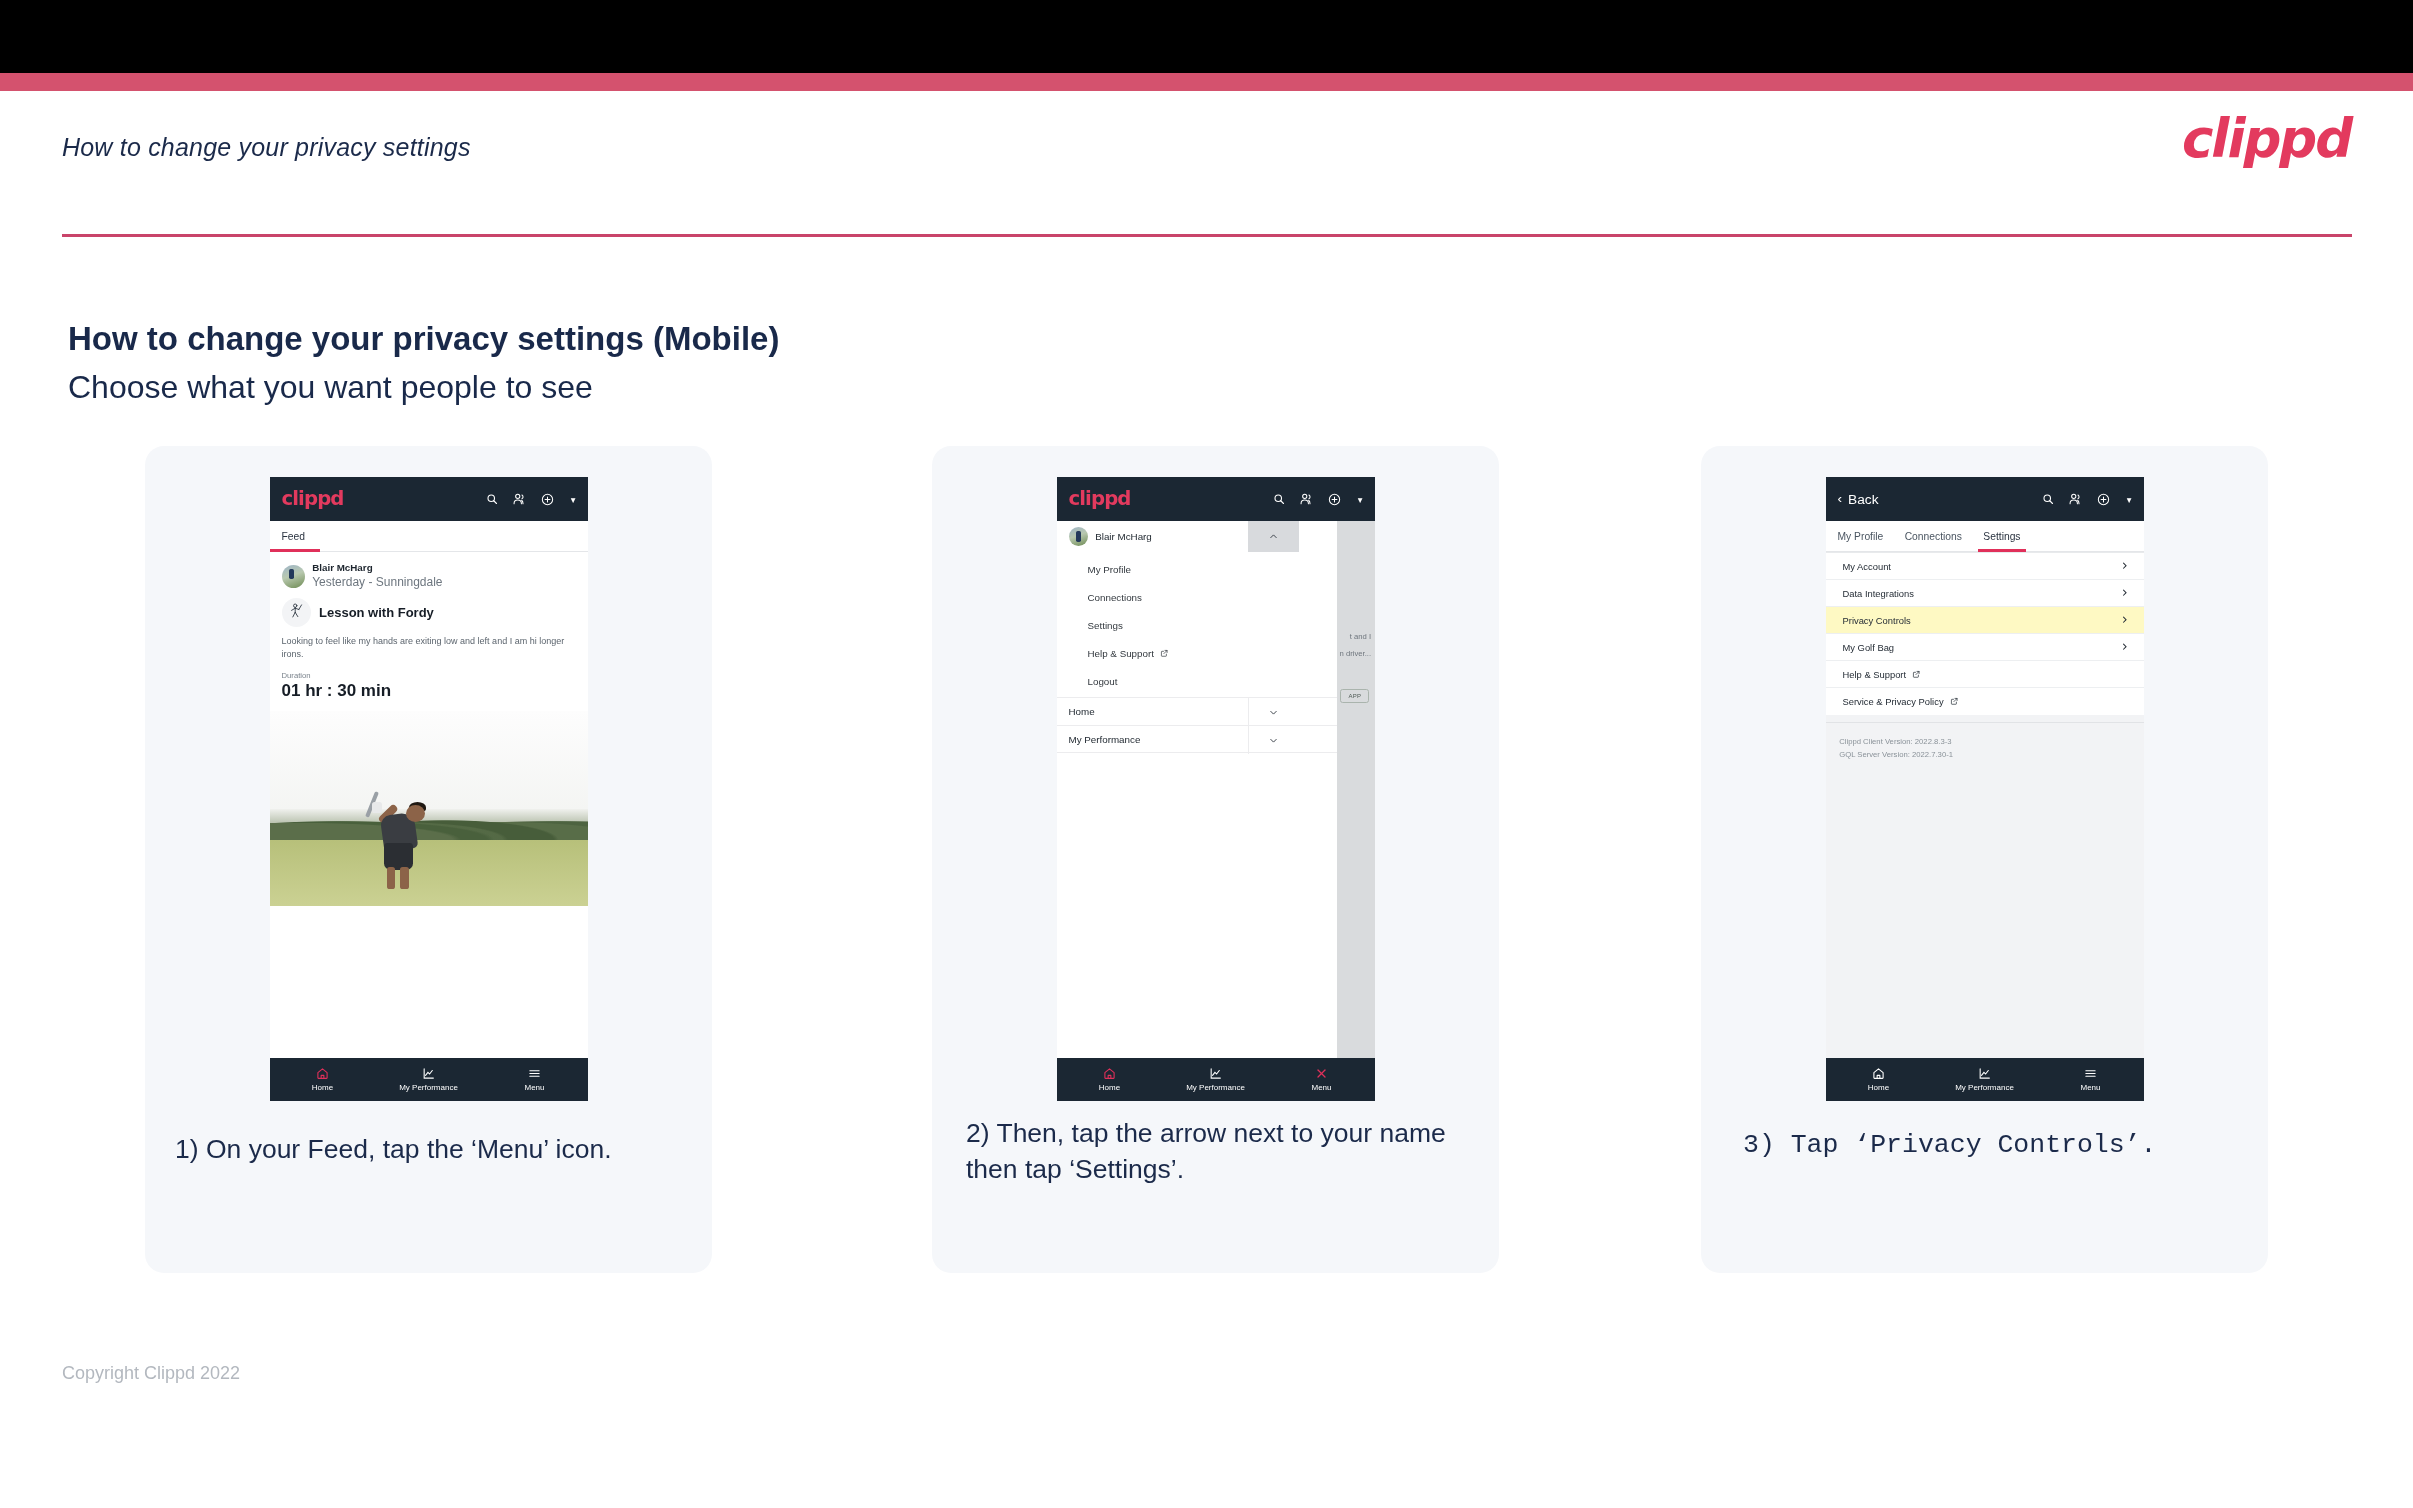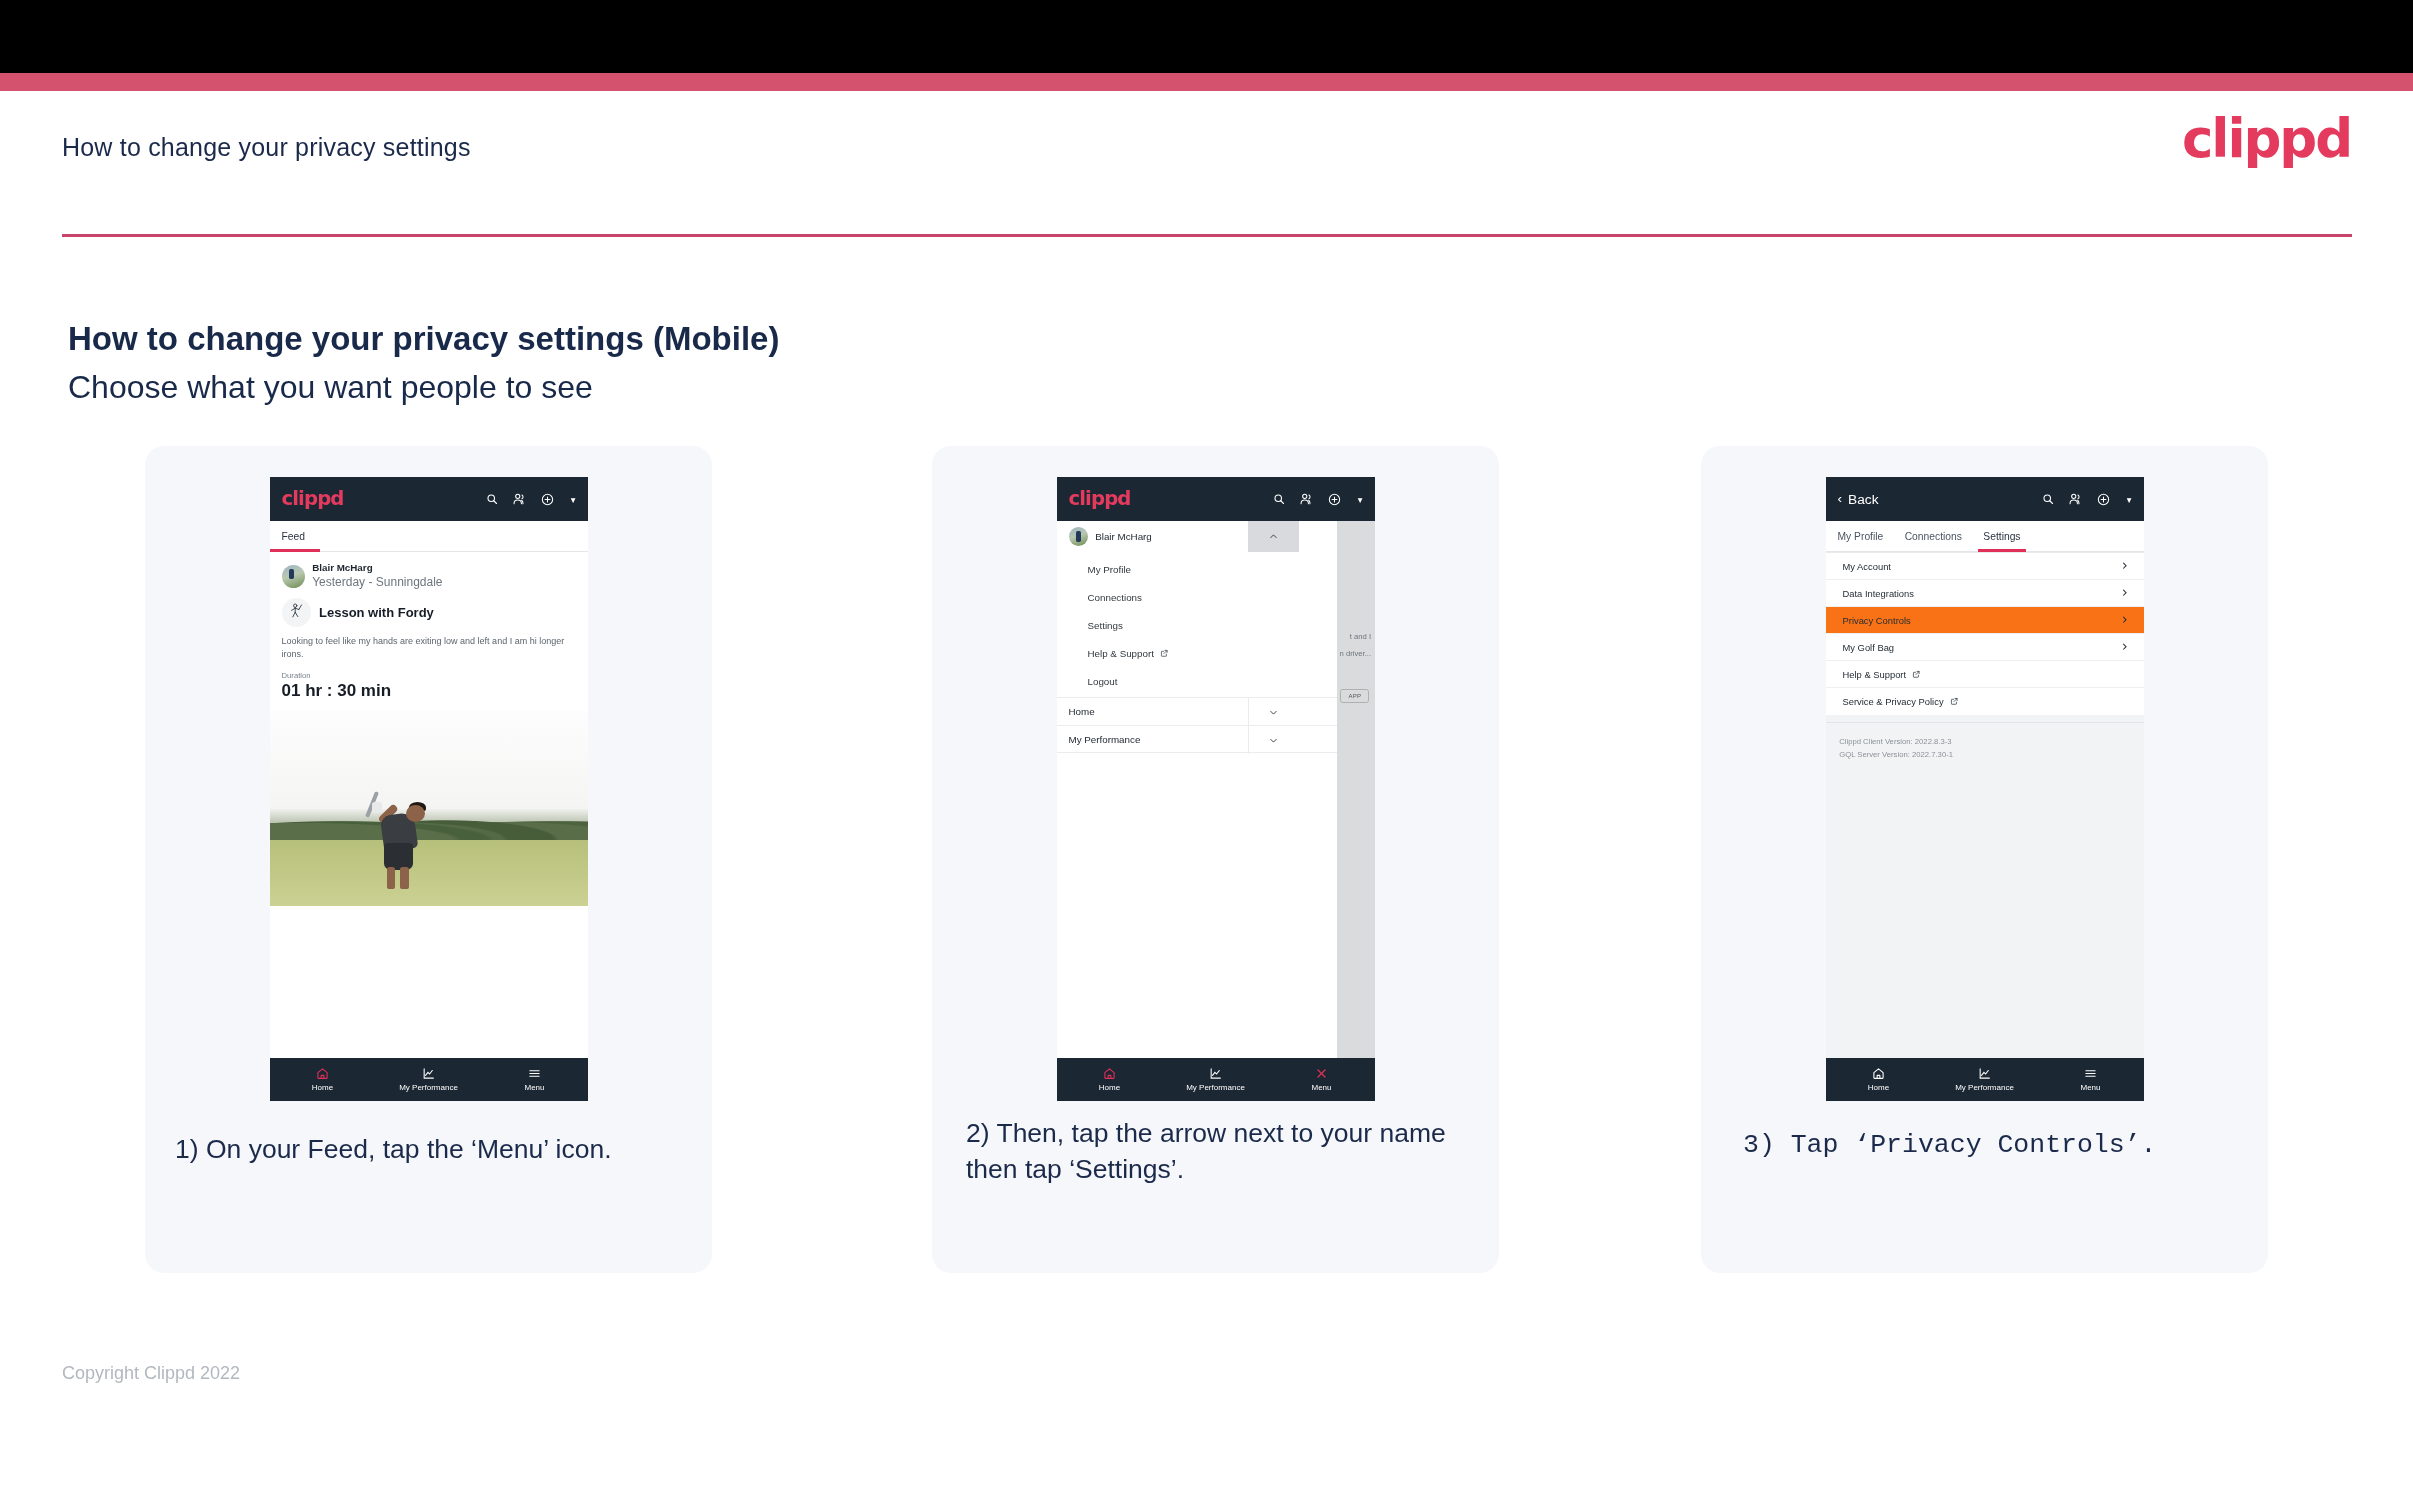--- a/index.html
+++ b/index.html
@@ -9,21 +9,21 @@
     font-family:"Liberation Sans", sans-serif;
     color:#1b2a4a;
     overflow:hidden;
     position:relative;
   }
   
   .topbar-black { position:absolute; top:0; left:0; width:2413px; height:73px; background:#000000; }
   .topbar-pink  { position:absolute; top:73px; left:0; width:2413px; height:18px; background:#d4526e; }
 
   
-  .slide-header { position:absolute; top:91px; left:0; width:2413px; height:145px; }
+  .slide-header { position:absolute; top:91px; left:0; width:2413px; height:145px;font-style:italic; }
   .slide-header-title {
     position:absolute; left:62px; top:42px;
     font-size:25px; font-weight:400; color:#1b2a4a; letter-spacing:0.2px;
     white-space:nowrap;
   }
   .brand-logo {
     position:absolute; right:62px; top:20.5px;
     font-size:53px; font-weight:700; color:#e33a5e;
     letter-spacing:-2.1px; font-family:"DejaVu Sans", sans-serif;
     line-height:1;
@@ -199,21 +199,21 @@
     font-size:6px; color:#4f5a55; letter-spacing:0.3px;
   }
 
   
   .settings-wrap { position:absolute; left:0; top:75px; right:0; bottom:43px; background:#f2f3f5; }
   .settings-list { background:#fff; border-top:0.9px solid #e8eaec; }
   .settings-row {
     height:27px; display:flex; align-items:center; padding:0 13.7px 0 17px;
     font-size:9.4px; color:#252d36; border-bottom:0.9px solid #edeff1; gap:6px;
   }
-  .settings-row.sel { background:#f97316;gap:20px; }
+  .settings-row.sel { background:#fef9c3;gap:20px; }
   .settings-row .sp { flex:1; }
   .settings-versions { padding:13.7px 0 0 13.7px; }
   .settings-versions div { font-size:7.7px; color:#8a9299; line-height:1.6; }
   .settings-divider { height:0.9px; background:#e1e3e6; margin-top:6.8px; }
 
   
   .caption {
     position:absolute; font-size:26.5px; line-height:1.35; color:#1b2a4a; font-weight:400;
   }
   .cap-1 { left:175px; top:1132px; width:547px; }

